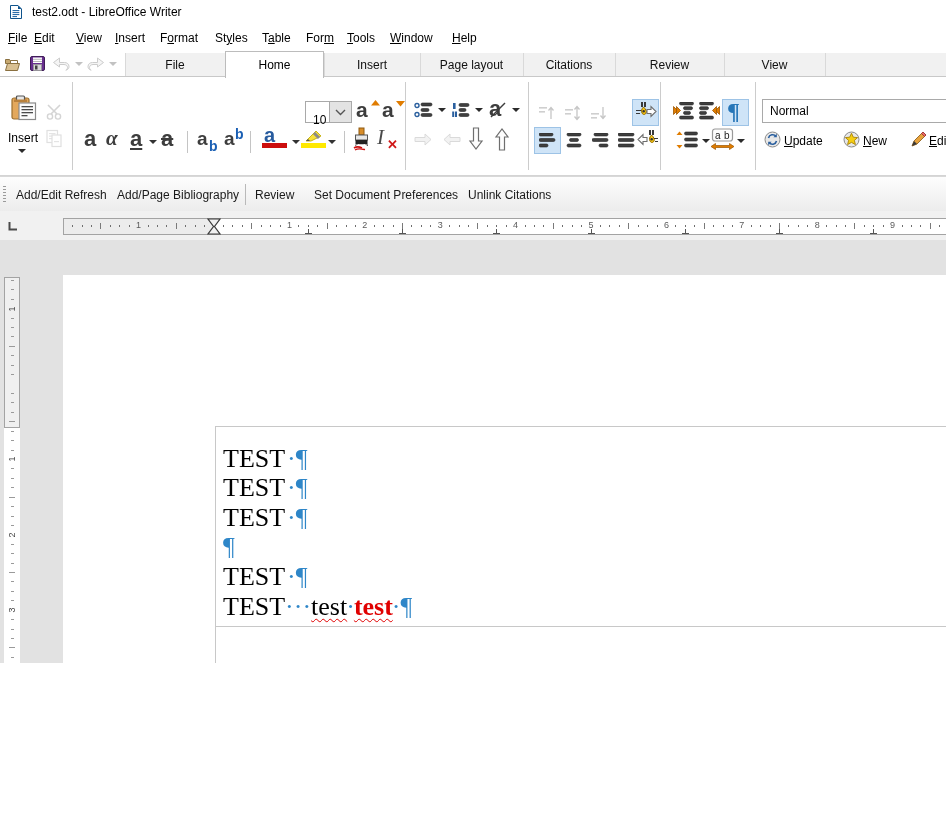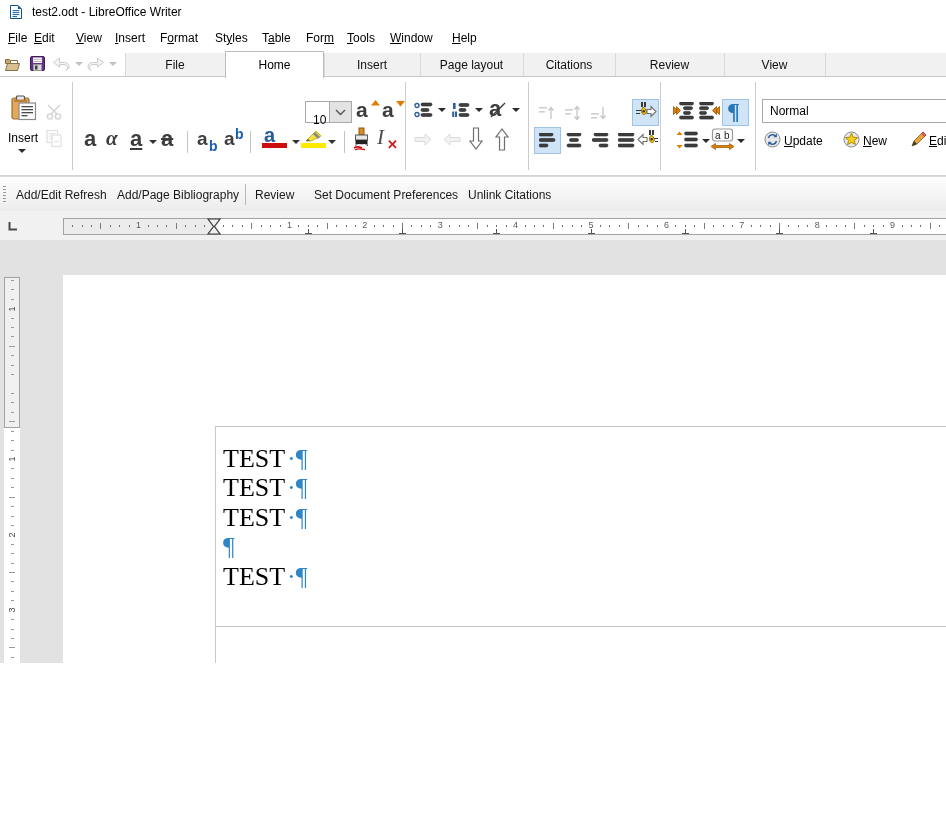--- a/index.html
+++ b/index.html
@@ -490,14 +490,15 @@
 <div class="abs" style="left:10.5px;top:39.8px;width:3px;height:1px;background:#9a9a9a"></div>
 <div class="abs" style="left:215px;top:186px;width:731px;height:1px;background:#c8c8c8"></div>
 <div class="abs" style="left:215px;top:186px;width:1px;height:391px;background:#c8c8c8"></div>
 <div class="abs" style="left:215px;top:386px;width:731px;height:1px;background:#c8c8c8"></div>
 <div class="abs serif" style="left:223px;top:203.5px;font-size:26px;line-height:29.65px;white-space:nowrap">
         <div>TEST<span class="dm" style="color:#2e86c8">·</span><span style="color:#2e86c8">¶</span></div>
         <div>TEST<span class="dm" style="color:#2e86c8">·</span><span style="color:#2e86c8">¶</span></div>
         <div>TEST<span class="dm" style="color:#2e86c8">·</span><span style="color:#2e86c8">¶</span></div>
         <div><span style="color:#2e86c8">¶</span></div>
         <div>TEST<span class="dm" style="color:#2e86c8">·</span><span style="color:#2e86c8">¶</span></div>
+        <div>TEST<span style="color:#2e86c8">···</span><span class="sq">test</span><span style="color:#2e86c8;margin-left:-1px;margin-right:-1px">·</span><span class="sq" style="color:#e00000;font-weight:bold">test</span><span style="color:#2e86c8;margin-left:-1px">·</span><span style="color:#2e86c8">¶</span></div>
       </div>
 </div>
 </div>
 </body></html>

